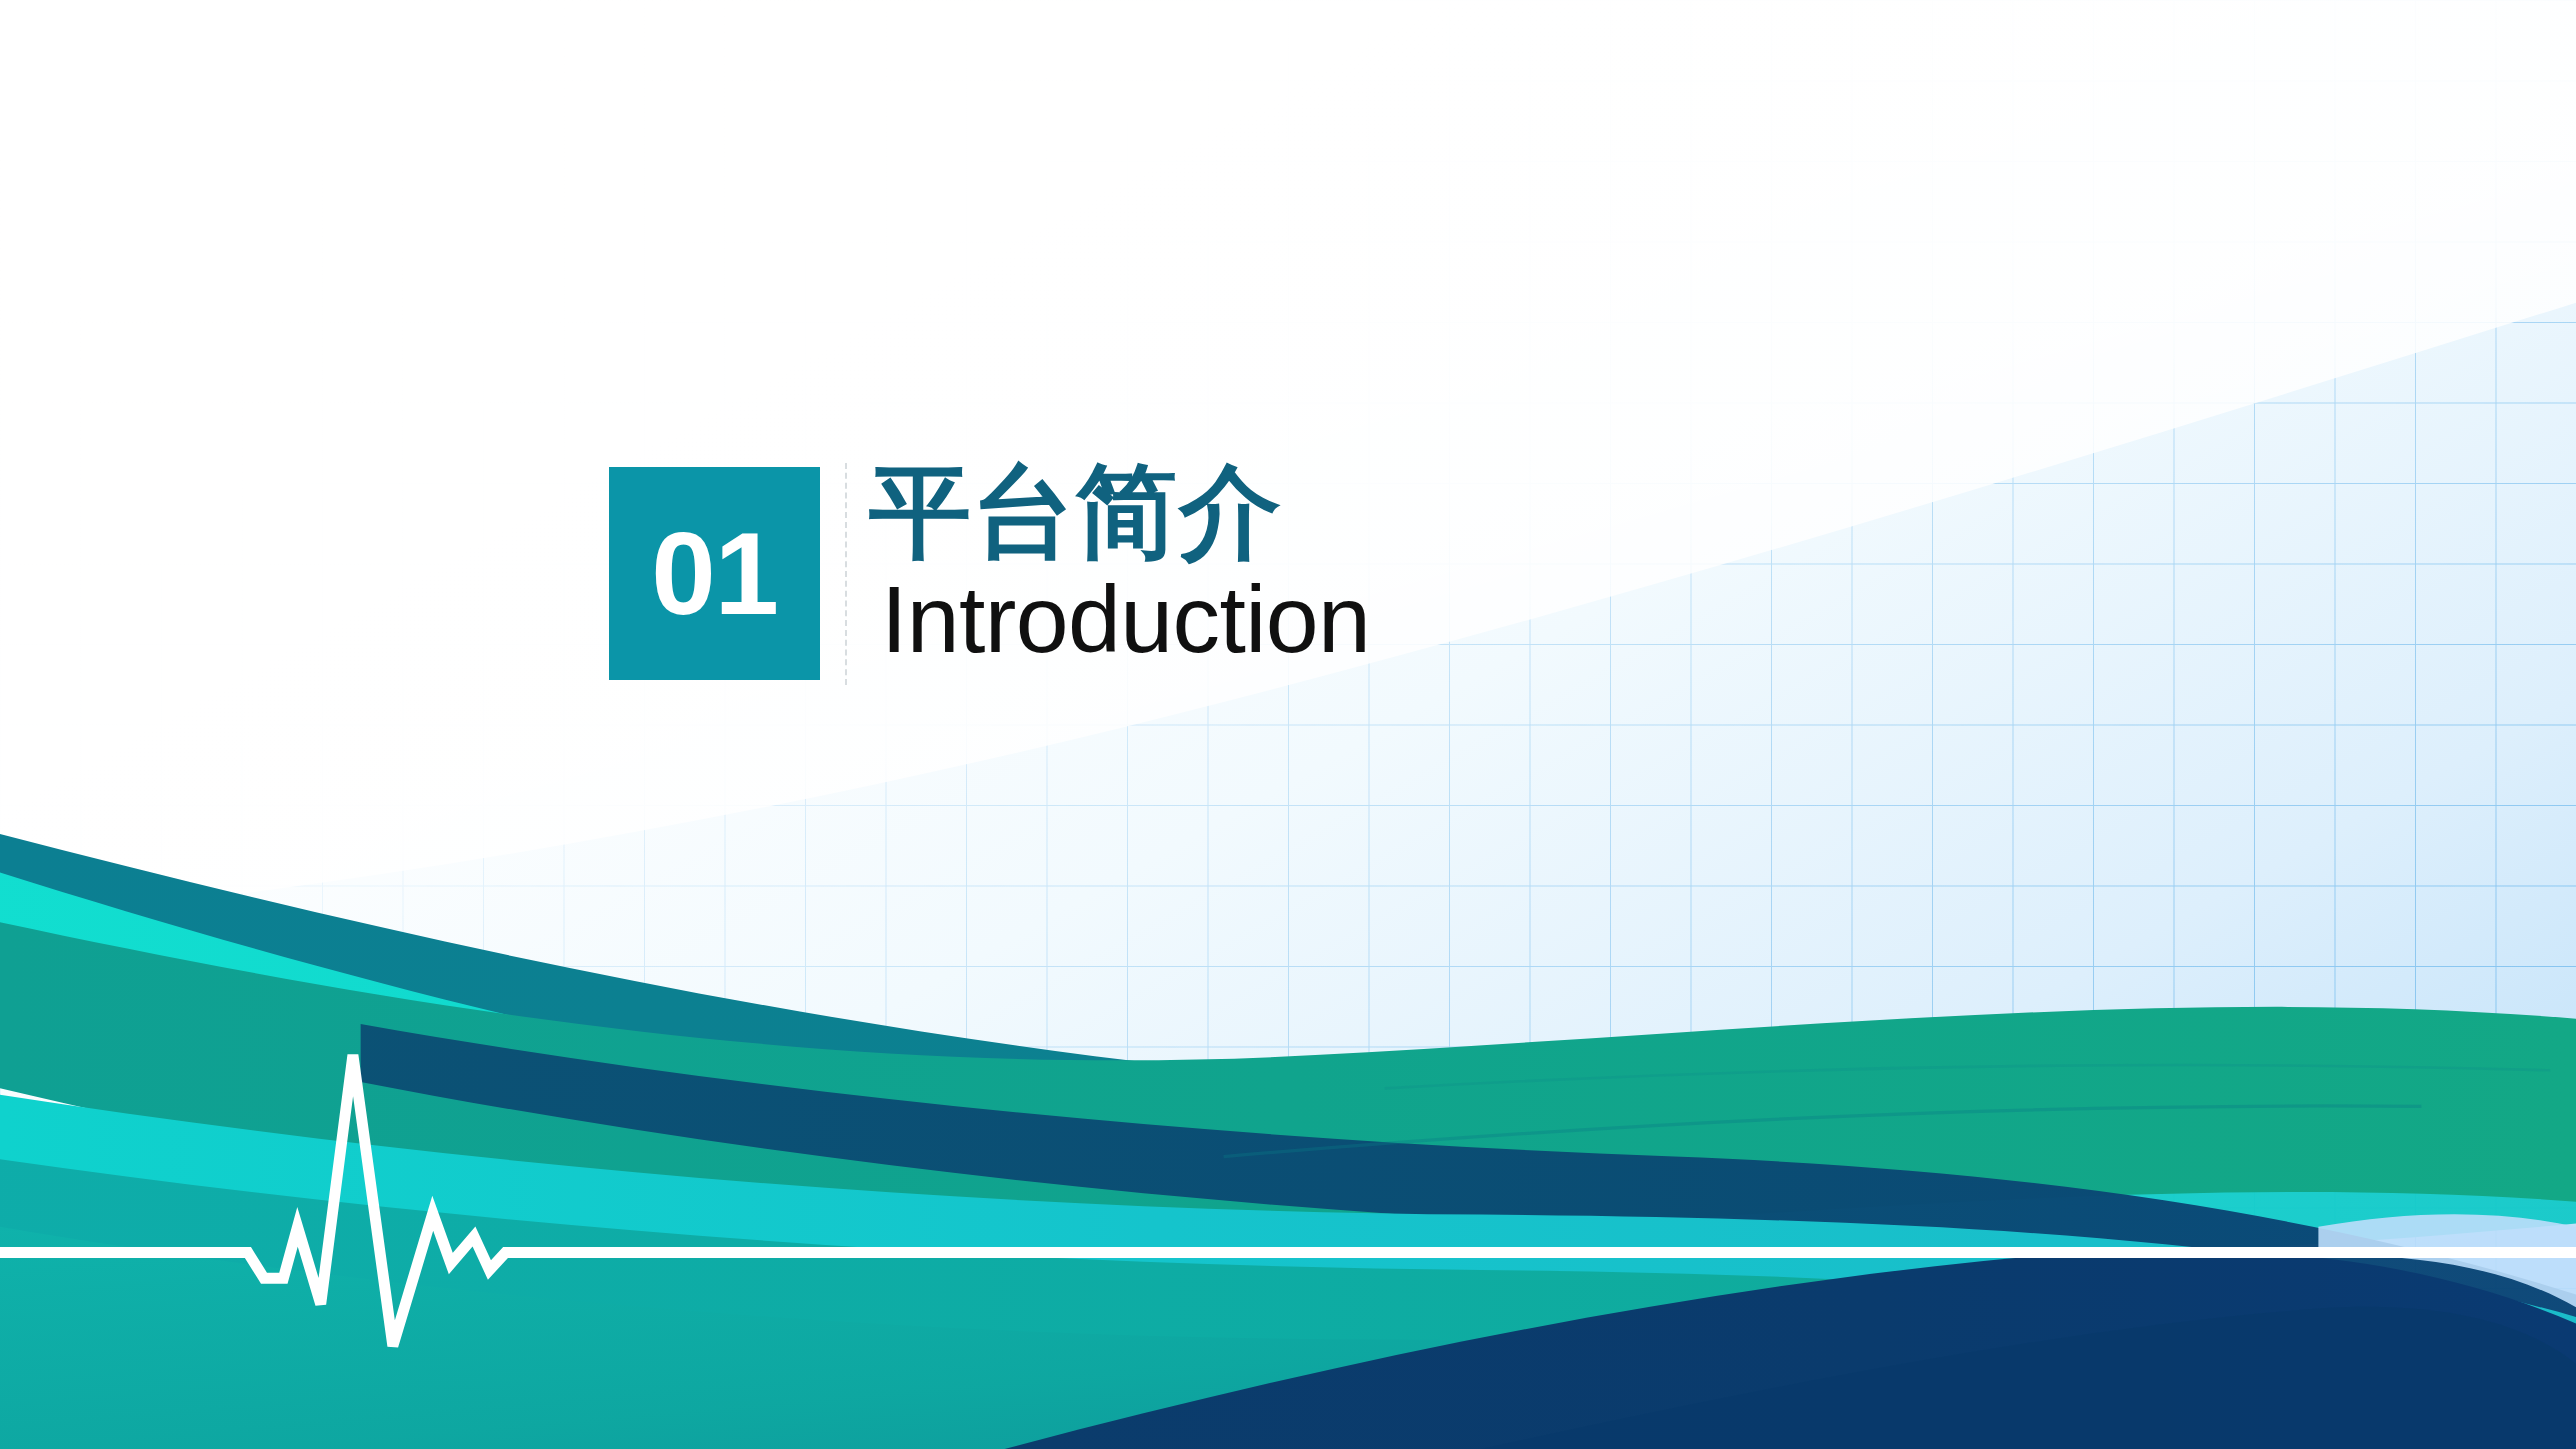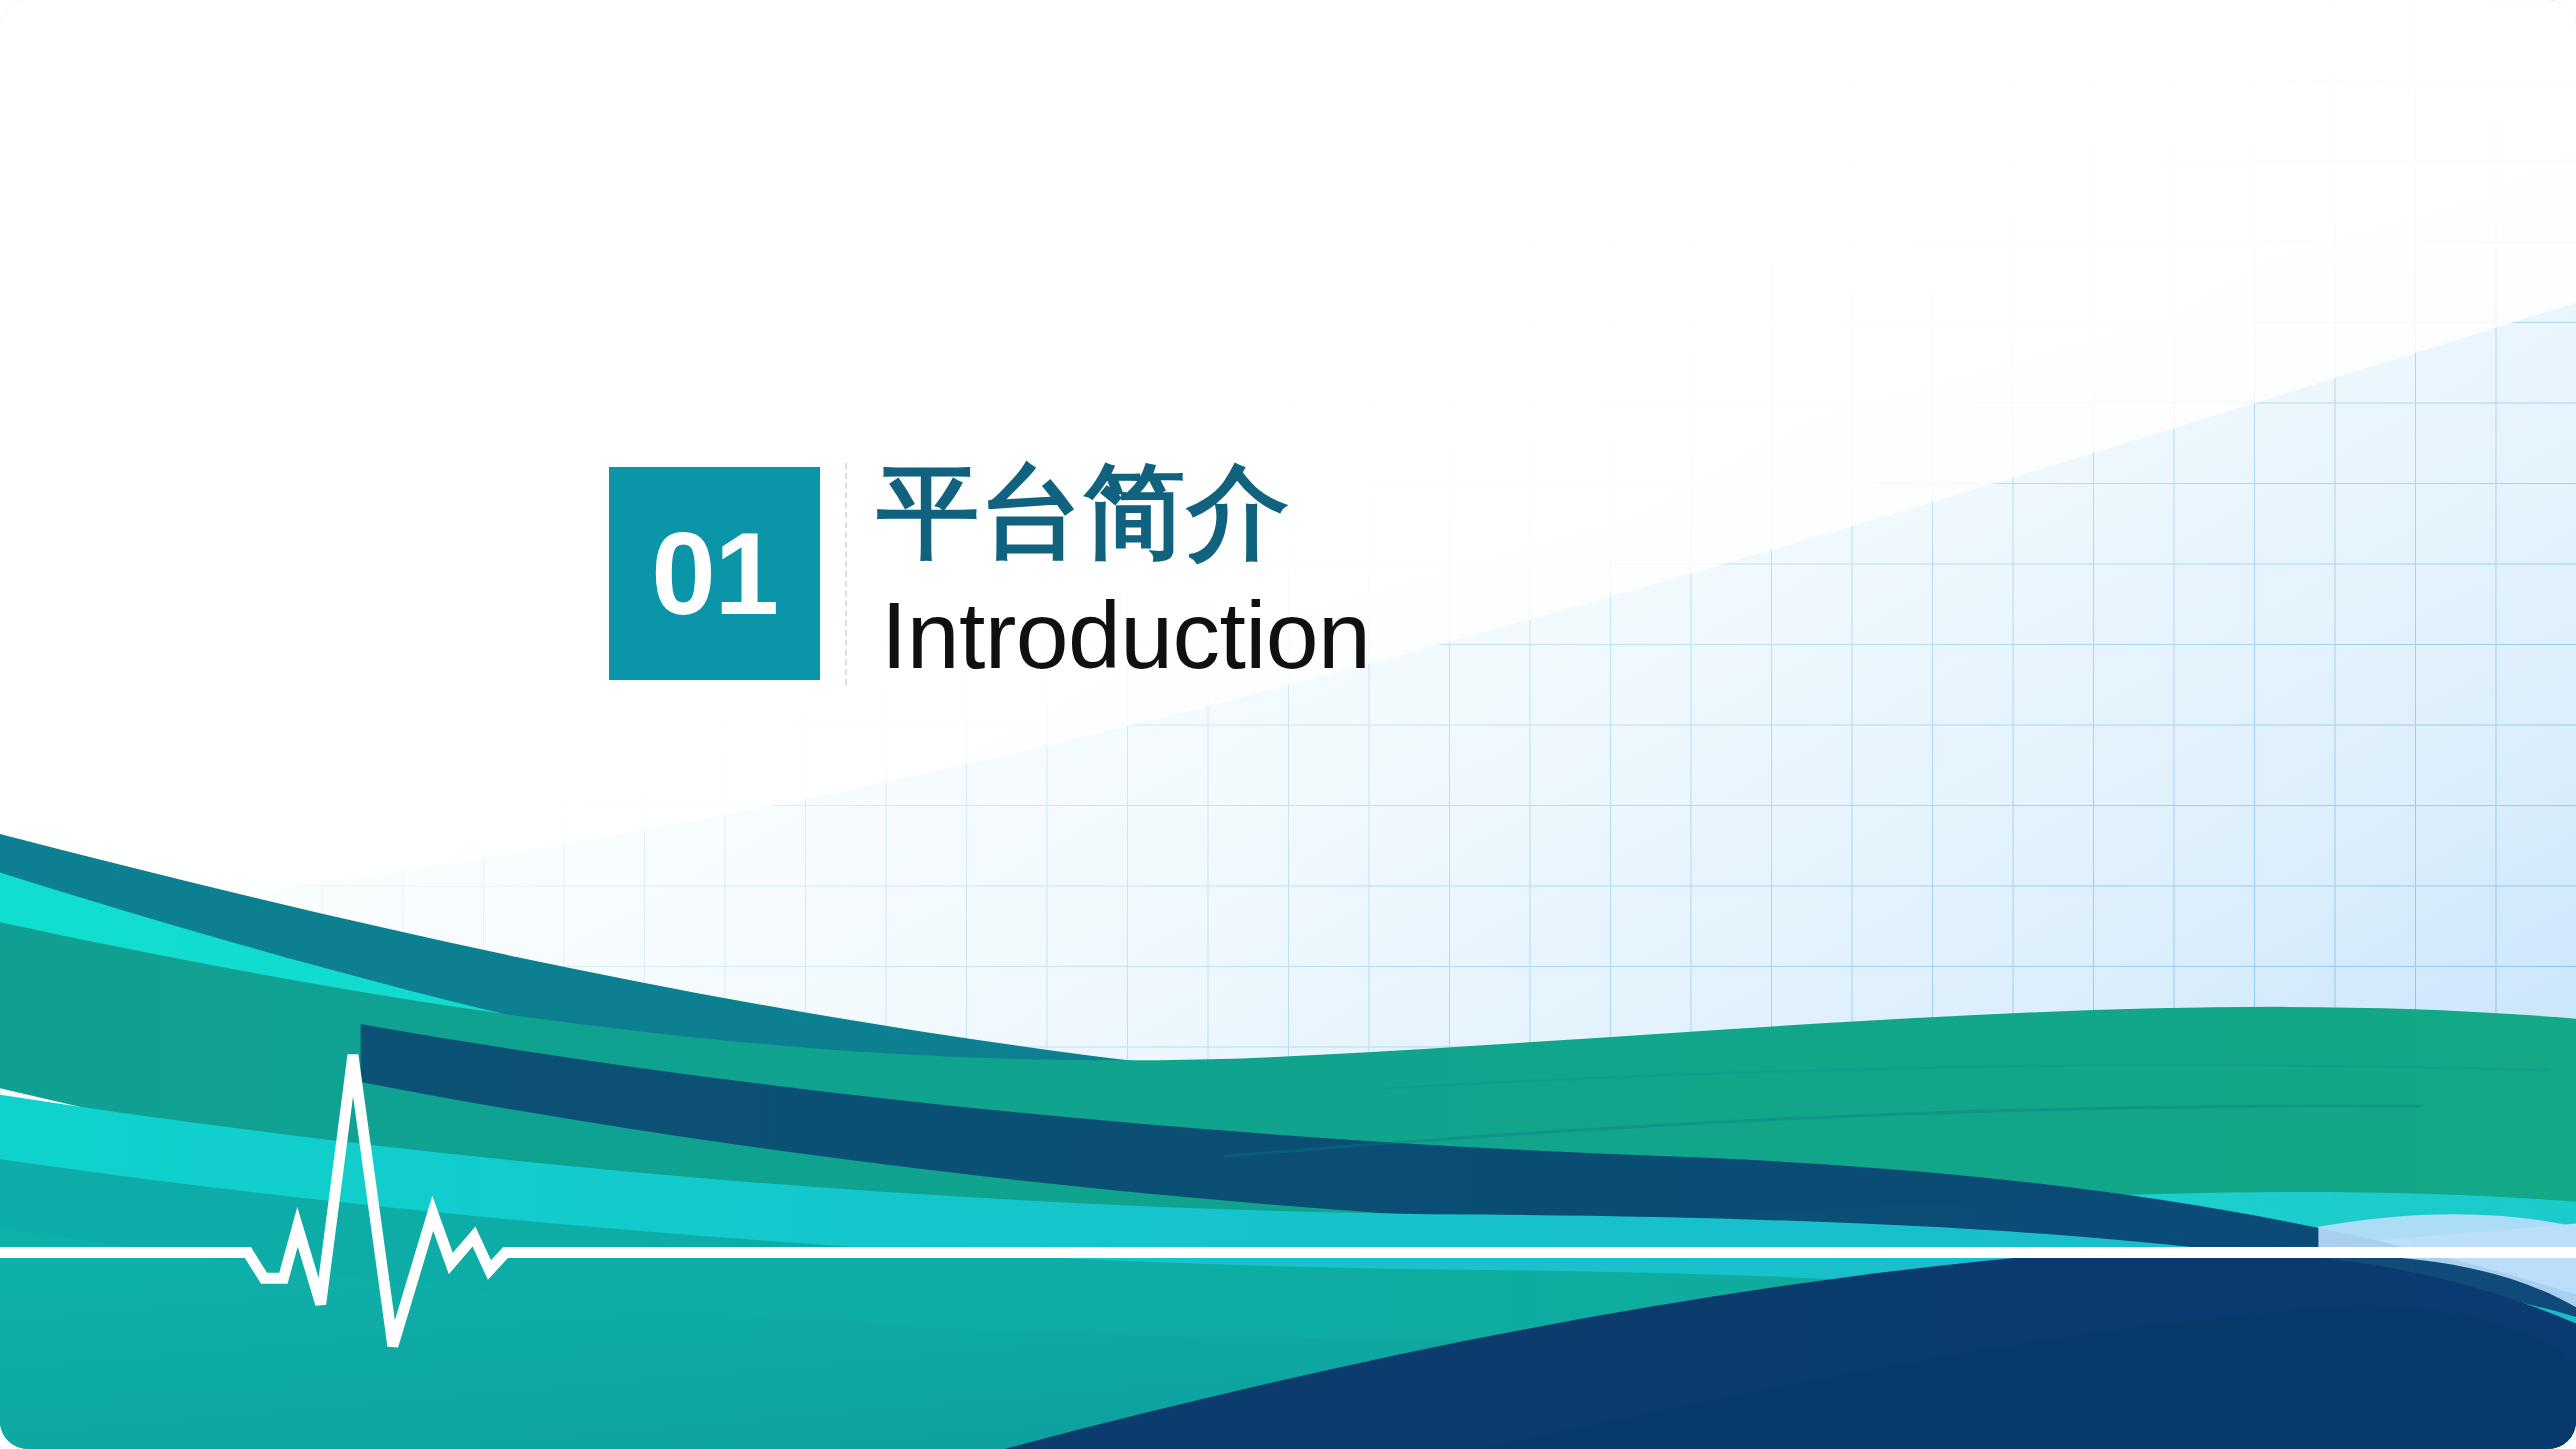--- a/index.html
+++ b/index.html
@@ -2,21 +2,20 @@
 <html style="font-size:10.3px"><head>
 <meta charset="utf-8">
 <style>
   html,body{margin:0;padding:0;background:#fff;}
   #slide{
     position:relative;
     width:2576px;height:1449px;
     overflow:hidden;
     background:#fca5a5;
     font-family:"Liberation Sans", sans-serif;
-    border-radius:28px;
   }
   #bg-svg{position:absolute;inset:0;width:2576px;height:1449px;display:block;}
 
   
   #title-block{
     position:absolute;
     left:609px; top:451px;
     width:1288px; height:258px;
   }
   #number-badge{
@@ -44,23 +43,23 @@
     position:absolute;
     left:256px; top:0px;
     width:1005px;
   }
   #title-cn{
     color:#10627f;
     font-size:102px;
     font-weight:bold;
     line-height:1.12;
     letter-spacing:1.3px;
-    margin:12px;
+    margin:4px;
     white-space:nowrap;
-    font-family:Liberation Mono, monospace;
+    font-family:Liberation Sans, sans-serif;
   }
   #title-en{
     color:#101010;
     font-size:95px;
     font-weight:normal;
     line-height:1.1;
     margin:16px;
     margin-top:-6.4px;
     letter-spacing:-0.6px;
     white-space:nowrap;

